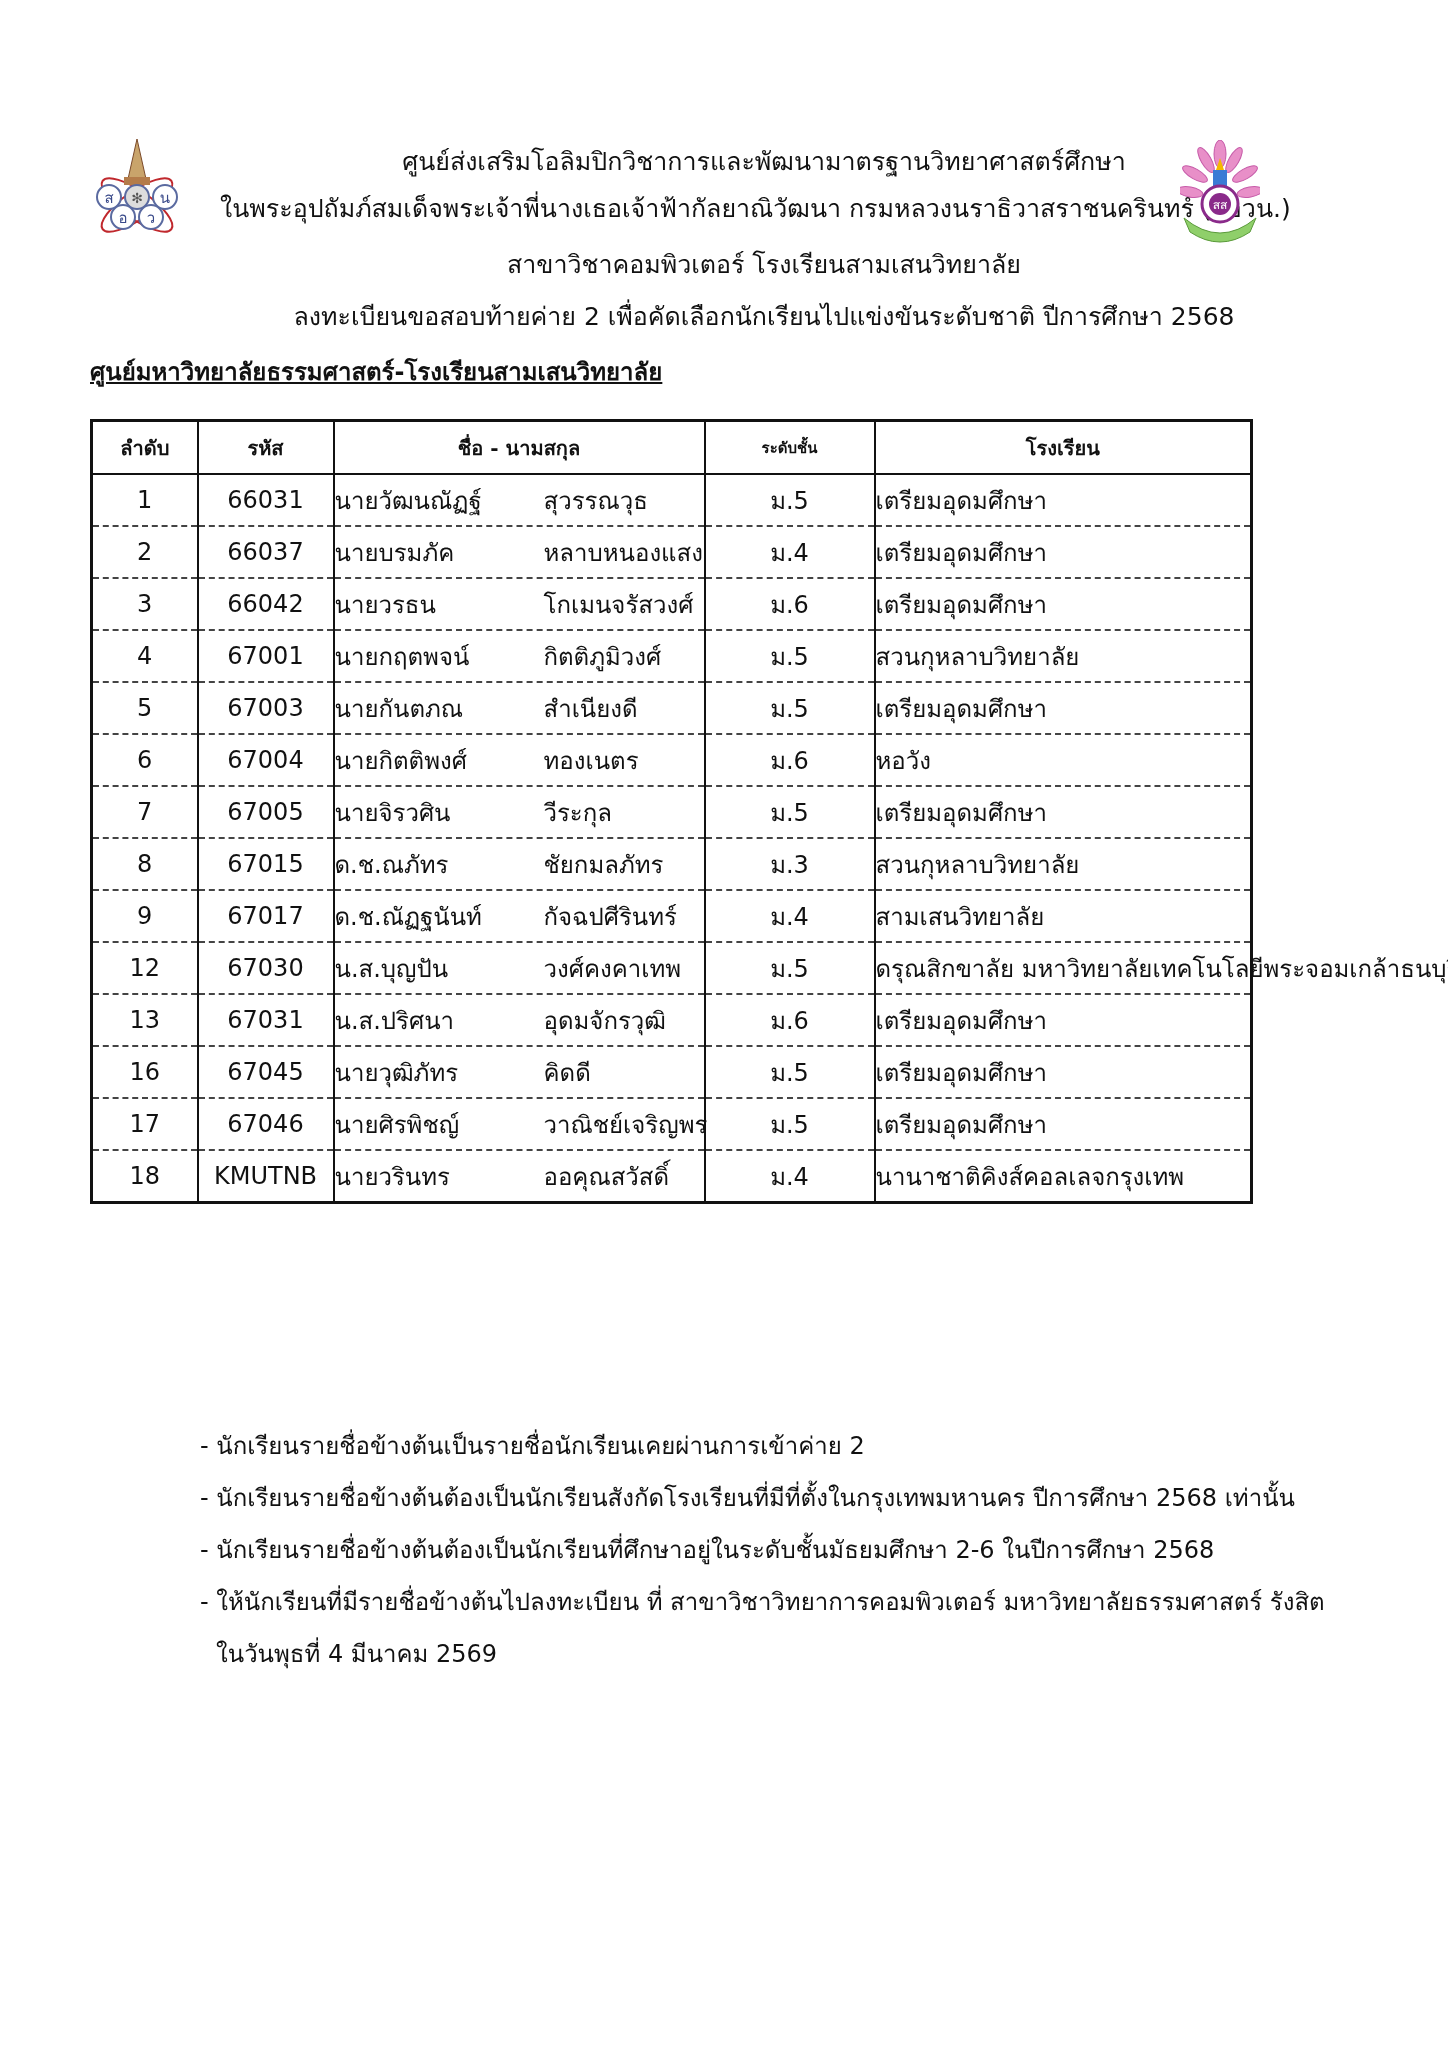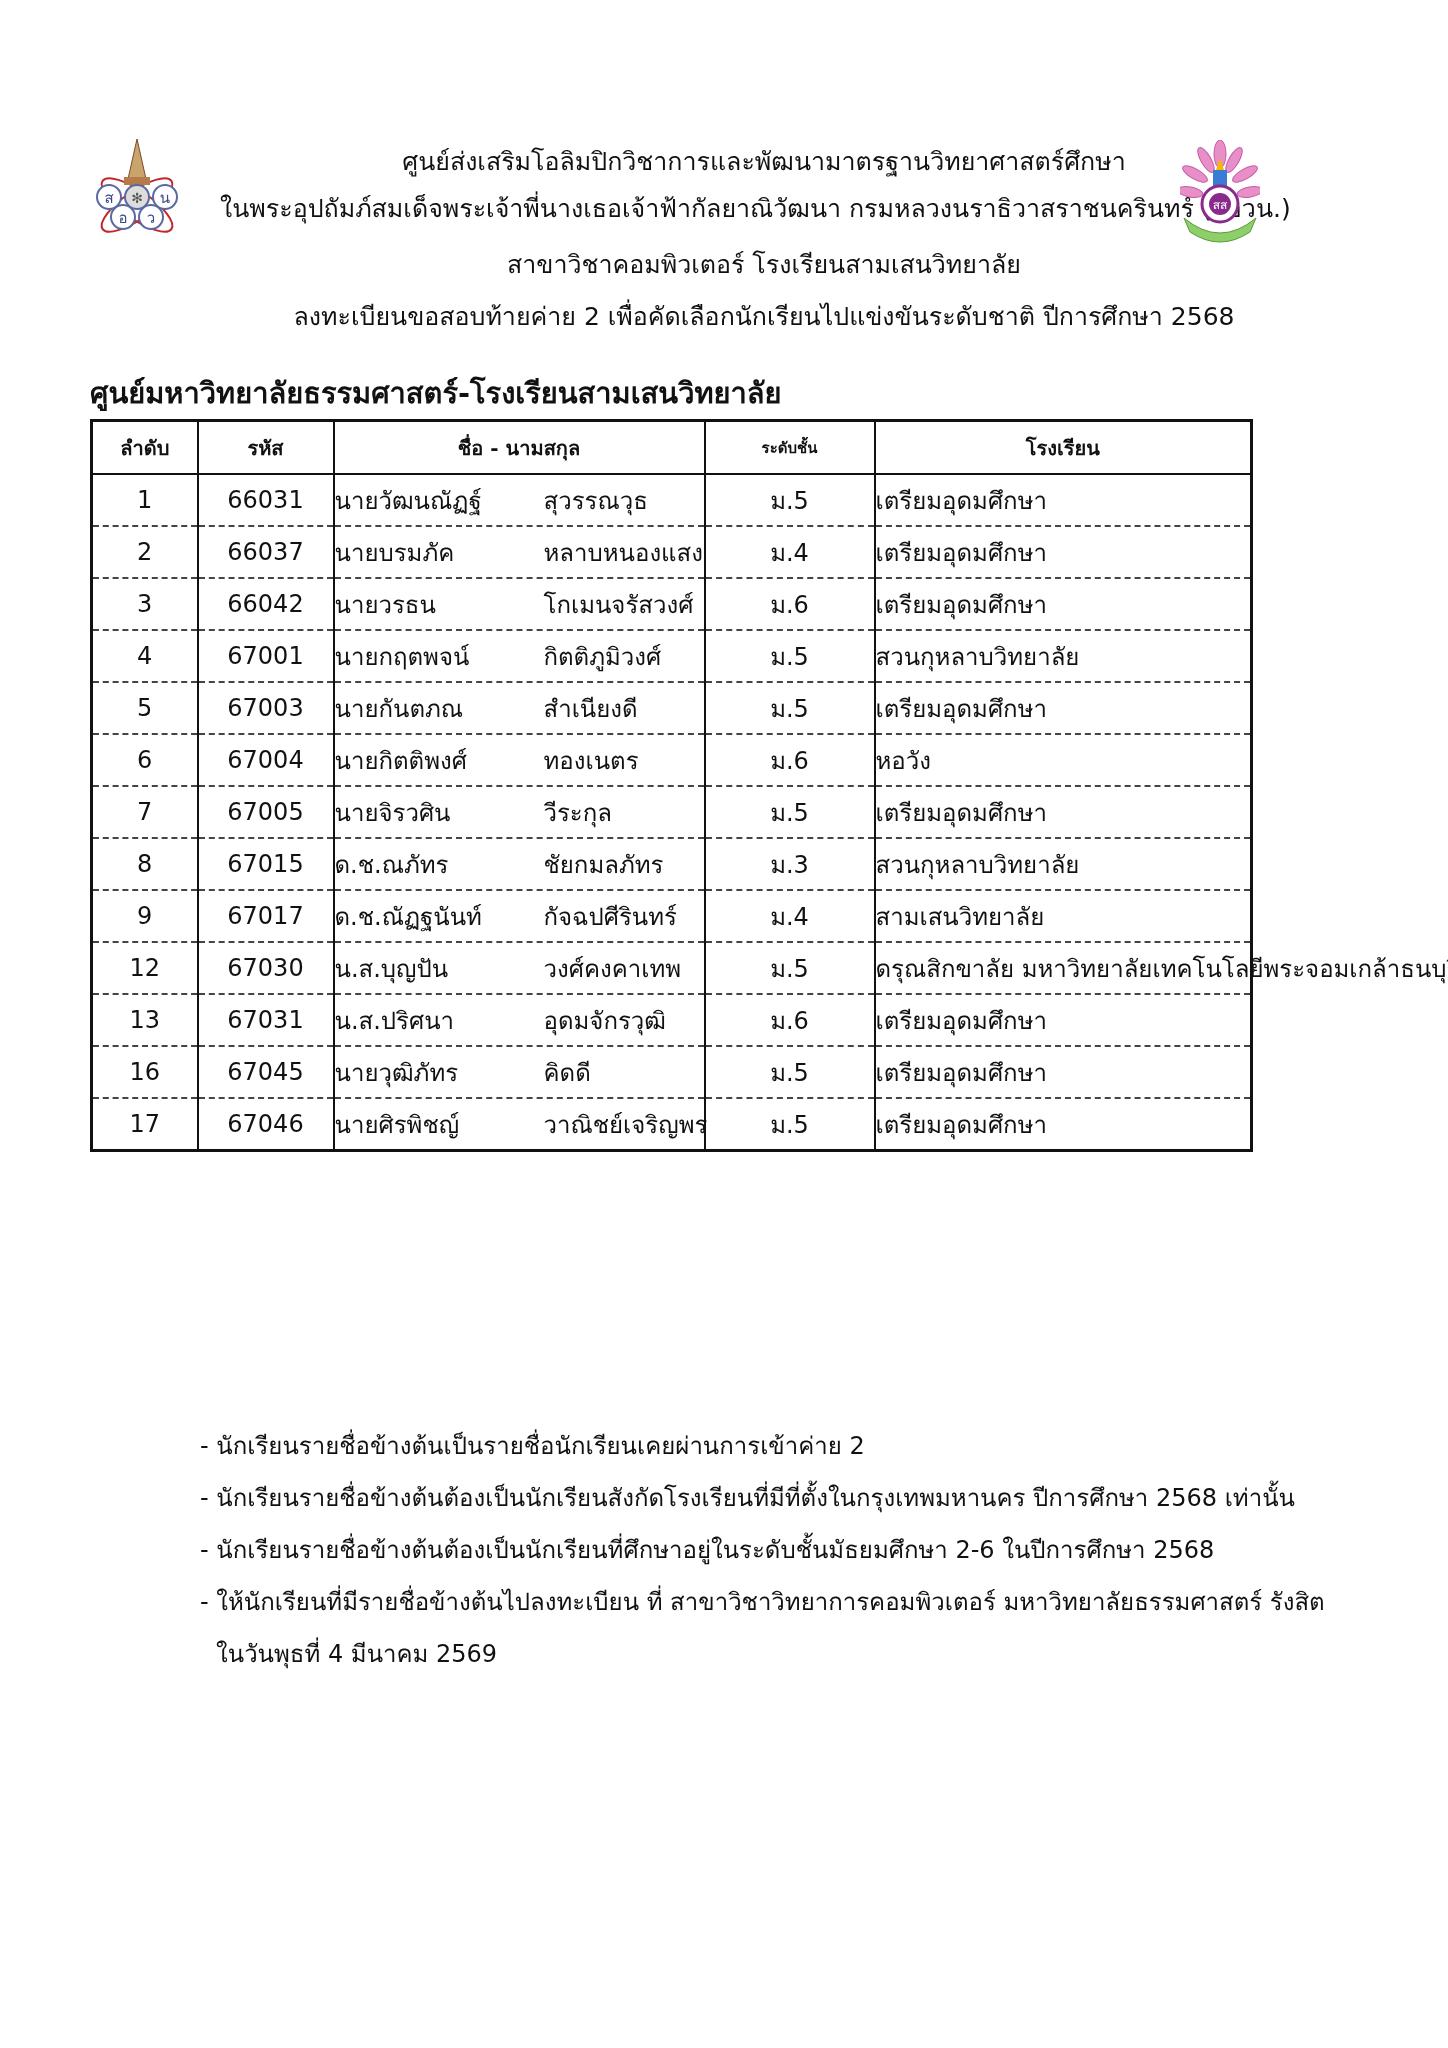--- a/index.html
+++ b/index.html
@@ -14,22 +14,22 @@
   }
   .h1 { top: 145px; }
   .h2 { top: 192px; left: 180px; width: 1000px; }
   .h3 { top: 248px; }
   .h4 { top: 300px; }
 
   .logo-left { position: absolute; left: 92px; top: 135px; width: 90px; height: 108px; }
   .logo-right { position: absolute; left: 1180px; top: 140px; width: 80px; height: 108px; }
 
   .center-title {
-    position: absolute; left: 90px; top: 375px; font-weight: bold;
-    font-size: 29px; line-height: 36px; white-space: nowrap;
+    position: absolute; left: 90px; top: 354px; font-weight: bold;
+    font-size: 24px; line-height: 36px; white-space: nowrap; text-decoration: underline;
   }
 
   table.roster {
     position: absolute; left: 90px; top: 419px; width: 1160px;
     border-collapse: collapse; border: 3px solid #111; table-layout: fixed;
   }
   table.roster th {
     height: 51px; font-weight: bold; font-size: 20px; border: 2px solid #111;
     text-align: center; padding: 0; white-space: nowrap;
   }
@@ -202,20 +202,27 @@
         <td class="c">ม.5</td>
         <td class="l">เตรียมอุดมศึกษา</td>
       </tr>
     <tr>
         <td class="c">17</td>
         <td class="c">67046</td>
         <td class="l"><span class="fn">นายศิรพิชญ์</span><span class="ln">วาณิชย์เจริญพร</span></td>
         <td class="c">ม.5</td>
         <td class="l">เตรียมอุดมศึกษา</td>
       </tr>
+    <tr>
+        <td class="c">18</td>
+        <td class="c">KMUTNB</td>
+        <td class="l"><span class="fn">นายวรินทร</span><span class="ln">ออคุณสวัสดิ์</span></td>
+        <td class="c">ม.4</td>
+        <td class="l">นานาชาติคิงส์คอลเลจกรุงเทพ</td>
+      </tr>
   </tbody>
 </table>
 
 <div class="notes">
   <div>- นักเรียนรายชื่อข้างต้นเป็นรายชื่อนักเรียนเคยผ่านการเข้าค่าย 2</div>
   <div>- นักเรียนรายชื่อข้างต้นต้องเป็นนักเรียนสังกัดโรงเรียนที่มีที่ตั้งในกรุงเทพมหานคร ปีการศึกษา 2568 เท่านั้น</div>
   <div>- นักเรียนรายชื่อข้างต้นต้องเป็นนักเรียนที่ศึกษาอยู่ในระดับชั้นมัธยมศึกษา 2-6  ในปีการศึกษา 2568</div>
   <div>- ให้นักเรียนที่มีรายชื่อข้างต้นไปลงทะเบียน ที่ สาขาวิชาวิทยาการคอมพิวเตอร์ มหาวิทยาลัยธรรมศาสตร์ รังสิต</div>
   <div class="indent">ในวันพุธที่ 4 มีนาคม 2569</div>
 </div>

